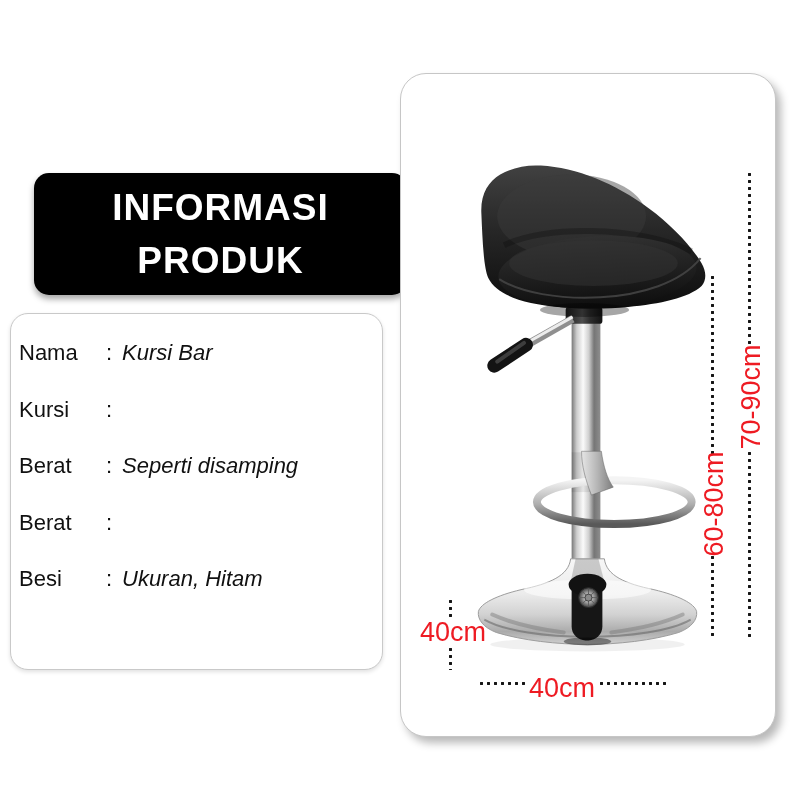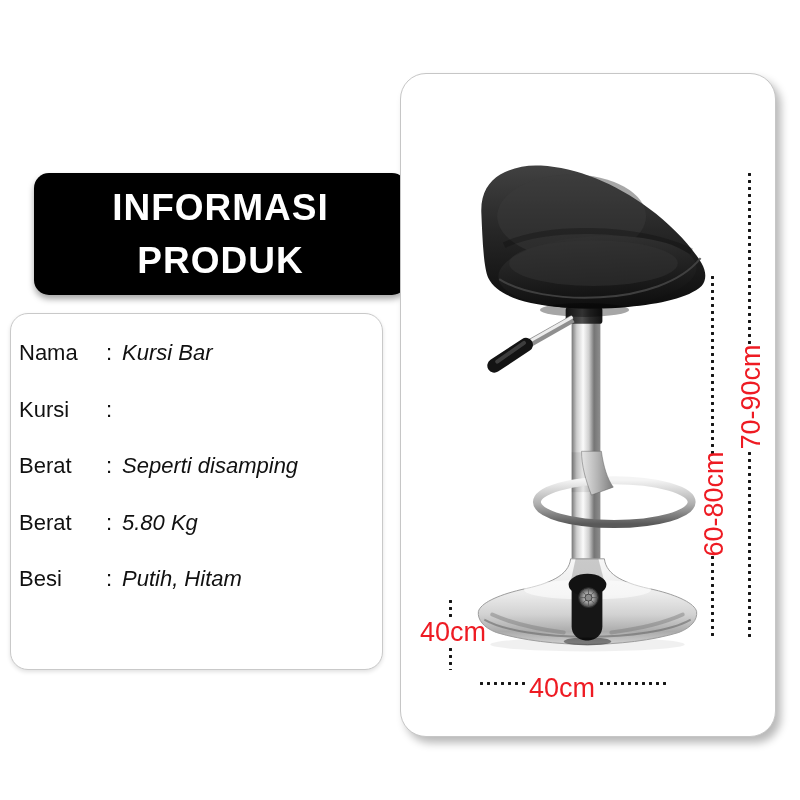--- a/index.html
+++ b/index.html
@@ -87,26 +87,25 @@
       <span class="spec-sep">:</span>
     </div>
     <div class="spec-row">
       <span class="spec-label bold">Berat</span>
       <span class="spec-sep">:</span>
       <span class="spec-value">Seperti disamping</span>
     </div>
     <div class="spec-row">
       <span class="spec-label">Berat</span>
       <span class="spec-sep">:</span>
-      <span class="spec-value">5.80 Kg</span>
     </div>
     <div class="spec-row">
       <span class="spec-label">Besi</span>
       <span class="spec-sep">:</span>
-      <span class="spec-value">Putih, Hitam</span>
+      <span class="spec-value">Ukuran, Hitam</span>
     </div>
   </div>
 
   <div class="product-card">
 
     <svg class="stool-svg" viewBox="0 0 376 664" preserveAspectRatio="none">
       <defs>
         <linearGradient id="gPole" x1="0" y1="0" x2="1" y2="0">
           <stop offset="0" stop-color="#787878"></stop>
             <stop offset="0.18" stop-color="#cdcdcd"></stop>

